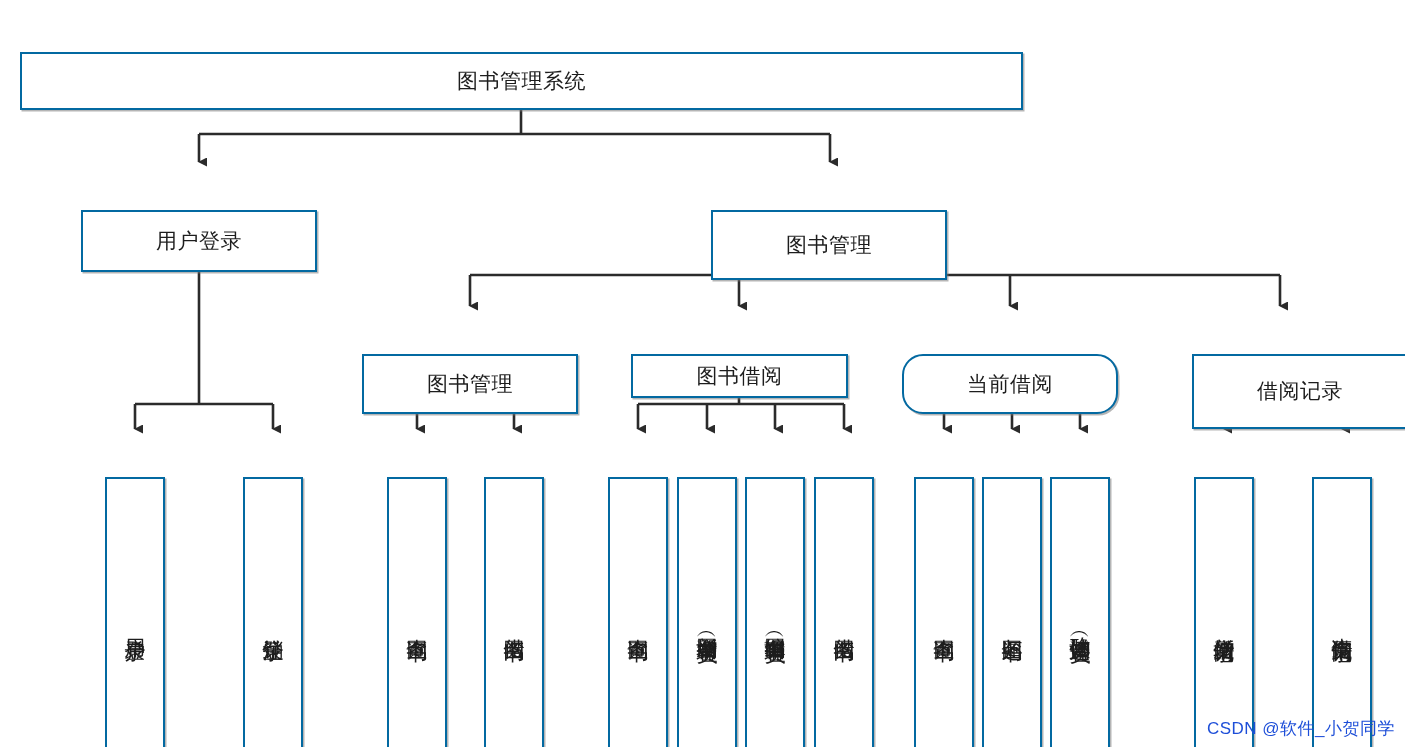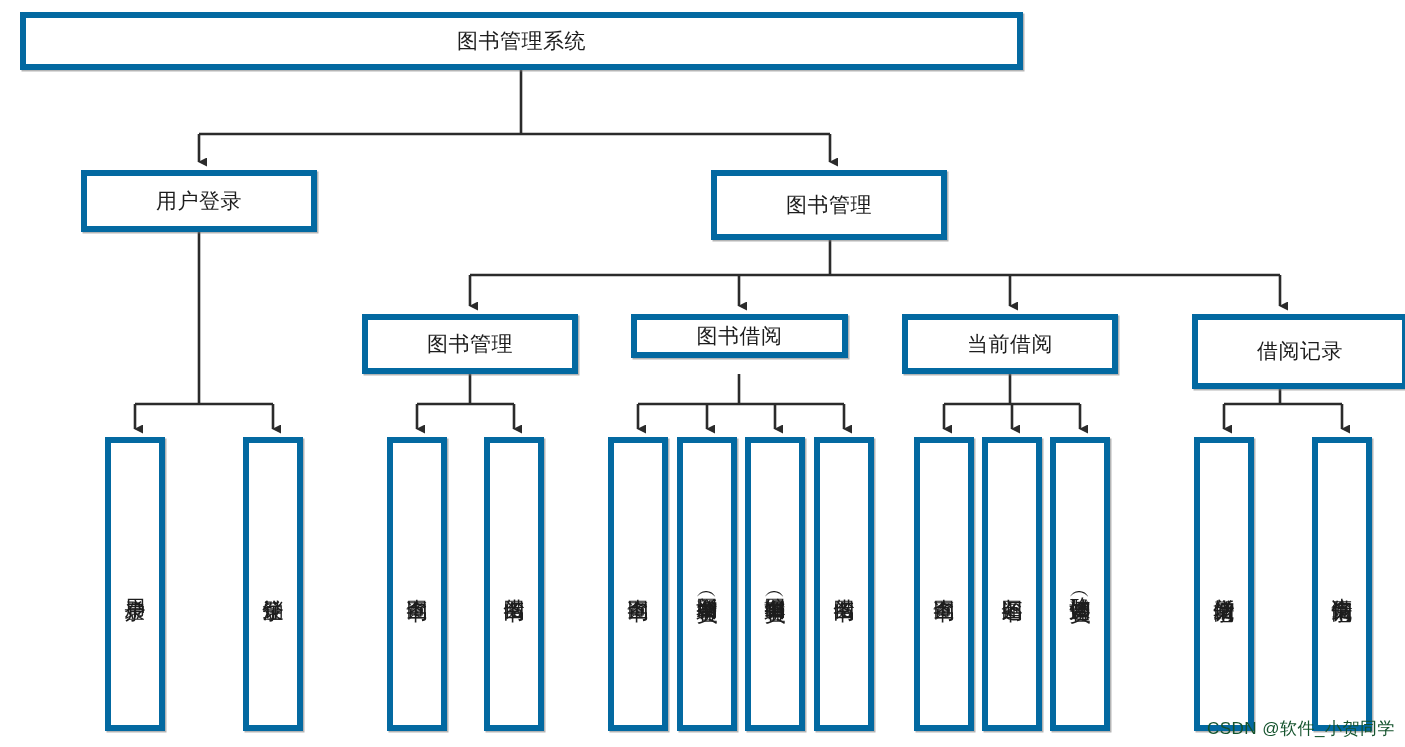--- a/index.html
+++ b/index.html
@@ -24,27 +24,28 @@
     position: absolute;
     left: 0;
     top: 0;
     width: 1405px;
     height: 747px;
     pointer-events: none;
   }
   .node {
     position: absolute;
     box-sizing: border-box;
-    border: 6px solid #0369a1;
+    border: 2px solid #0369a1;
     background: #ffffff;
     box-shadow: 1.5px 1.5px 0 0 rgba(120,120,120,0.55);
     display: flex;
     align-items: center;
     justify-content: center;
     z-index: 2;
+    margin-top: 40px;
   }
   .node .label {
     font-size: 21px;
     line-height: 1.15;
     letter-spacing: 0.5px;
     color: #1d1d1d;
     white-space: nowrap;
     text-align: center;
   }
   .node.vertical {
@@ -59,21 +60,21 @@
     line-height: 1.42;
     letter-spacing: 1px;
     white-space: normal;
     max-height: 100%;
   }
   #watermark {
     position: absolute;
     right: 10px;
     bottom: 7px;
     font-size: 17px;
-    color: #14532d;
+    color: #1d4ed8;
     letter-spacing: 0.5px;
     z-index: 3;
     white-space: nowrap;
   }
 </style>
 </head>
 <body>
 
 <div id="canvas">
 
@@ -138,21 +139,21 @@
   <div class="node" id="node-l2-1" style="left: 711px; top: 170px; width: 236px; height: 70px;">
     <span class="label">图书管理</span>
   </div>
 
   <div class="node" id="node-l3-0" style="left: 362px; top: 314px; width: 216px; height: 60px;">
     <span class="label">图书管理</span>
   </div>
   <div class="node" id="node-l3-1" style="left: 631px; top: 314px; width: 217px; height: 44px;">
     <span class="label">图书借阅</span>
   </div>
-  <div class="node" id="node-l3-2" style="left: 902px; top: 314px; width: 216px; height: 60px;">
+  <div class="node" id="node-l3-2" style="left: 902px; top: 314px; width: 216px; height: 60px; border-radius: 21px;">
     <span class="label">当前借阅</span>
   </div>
   <div class="node" id="node-l3-3" style="left: 1192px; top: 314px; width: 216px; height: 75px;">
     <span class="label">借阅记录</span>
   </div>
 
   <div class="node vertical" id="node-leaf-0" style="left: 105px; top: 437px; width: 60px; height: 294px;">
     <span class="label">用户登录</span>
   </div>
   <div class="node vertical" id="node-leaf-1" style="left: 243px; top: 437px; width: 60px; height: 294px;">

